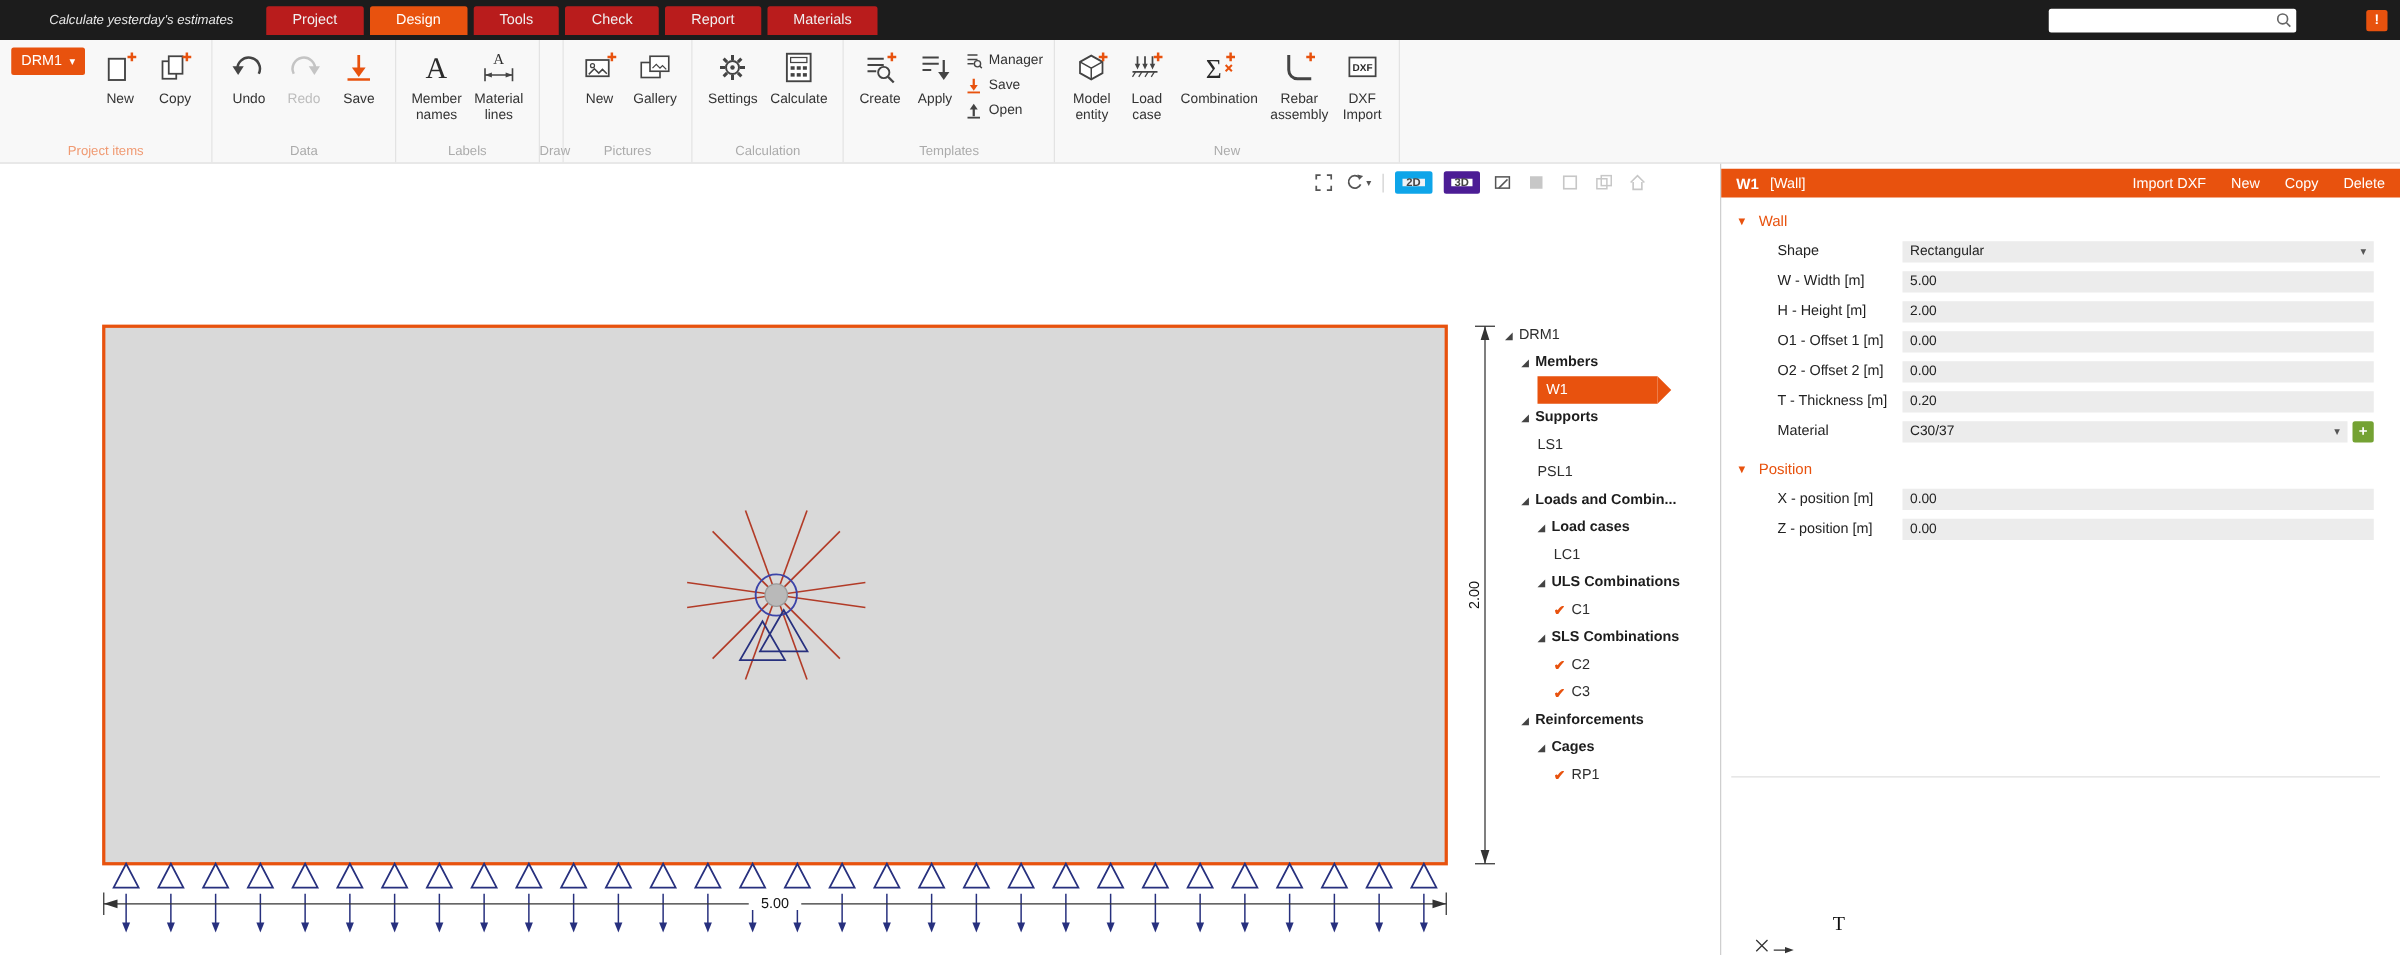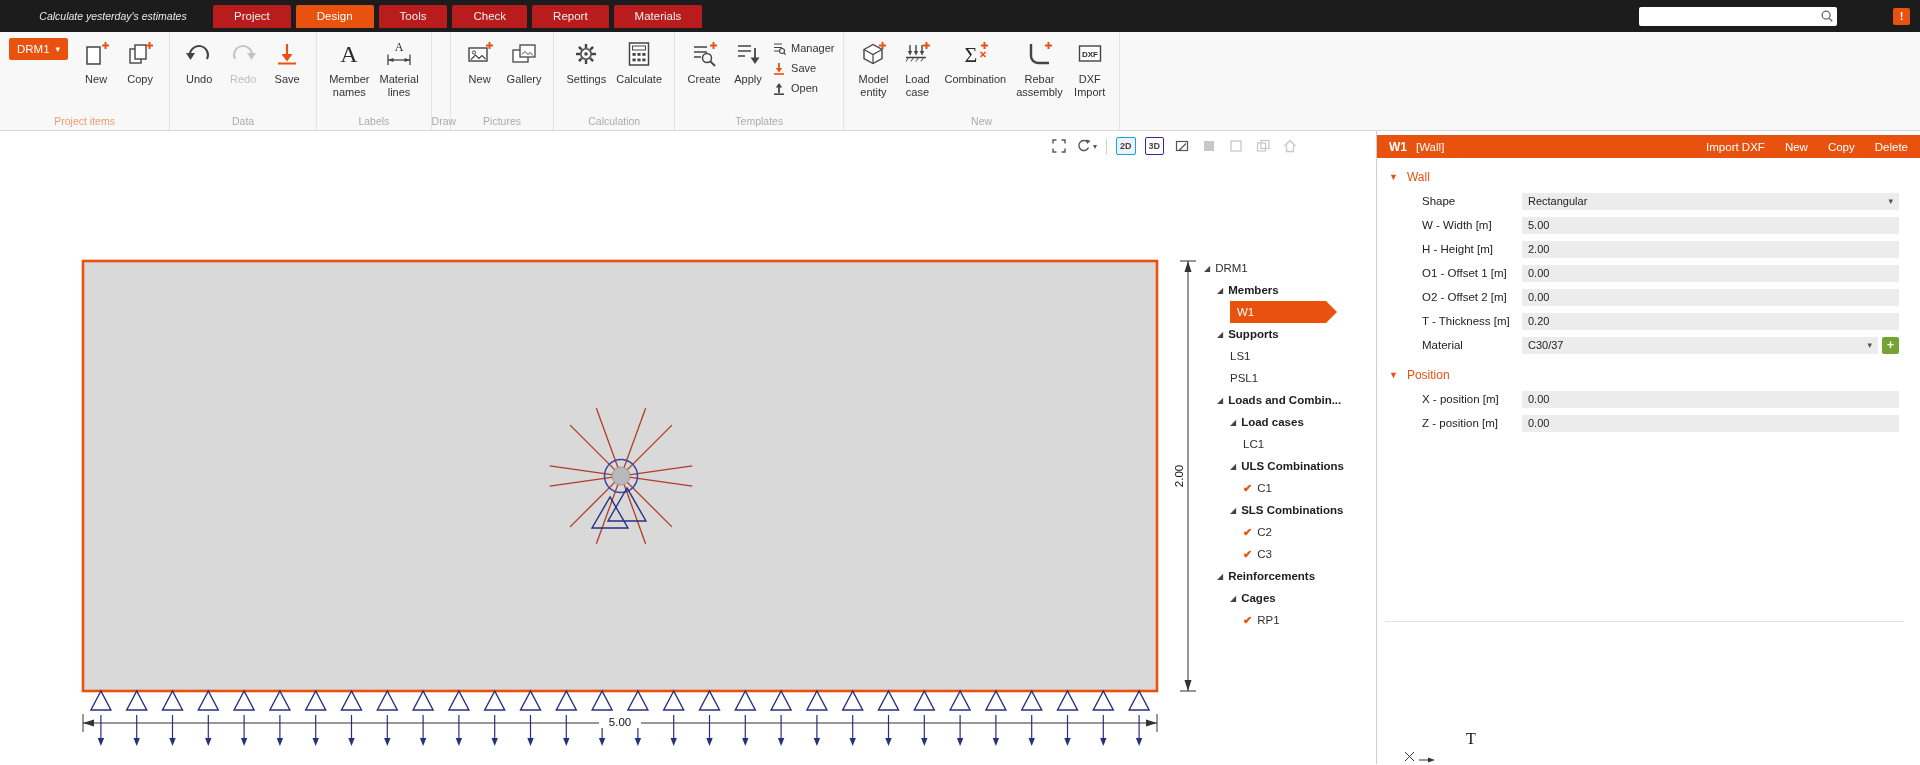--- a/index.html
+++ b/index.html
@@ -40,23 +40,23 @@
   .small-btn { display:flex; align-items:center; gap:5px; font-size:11px; color:#333; height:16px; cursor:pointer; white-space:nowrap; }
 
   
   .main { position:relative; height:633px; }
   .viewport { position:absolute; left:0; top:0; width:1376px; height:633px; background:#fff; overflow:hidden; }
   #scene { position:absolute; inset:0; }
   .view-toolbar { position:absolute; left:1050px; top:6px; display:flex; align-items:center; gap:9px; z-index:5; }
   .vt-btn { min-width:18px; height:18px; display:flex; align-items:center; justify-content:center;
     color:#555; cursor:pointer; gap:2px; }
   .vt-btn.muted { opacity:.55; }
-  .vt-textbtn { font-size:9px; font-weight:bold; color:#444; border:1px solid #4c1d95; border-radius:2px;
+  .vt-textbtn { font-size:9px; font-weight:bold; color:#444; border:6px solid #4c1d95; border-radius:2px;
     padding:1px 3px; background:#fff; }
-  .vt-textbtn.active, .vt-btn.active { border:1px solid #0ea5e9; background:#eef2f6; }
+  .vt-textbtn.active, .vt-btn.active { border:6px solid #0ea5e9; background:#eef2f6; }
   .vt-chev { font-size:8px; color:#555; }
   .vt-sep { width:1px; height:15px; background:#cfcfcf; }
 
   
   .tree { position:absolute; left:1198px; top:126px; width:178px; z-index:6; }
   .tree-item { height:22px; display:flex; align-items:center; font-size:11.5px; color:#2e2e2e;
     position:relative; cursor:pointer; }
   .tree-item.bold .tree-label { font-weight:bold; color:#1d1d1d; }
   .expander { font-size:8px; color:#444; margin-right:5px; }
   .check { color:#e8520e; font-size:11px; font-weight:bold; margin-right:5px; }

